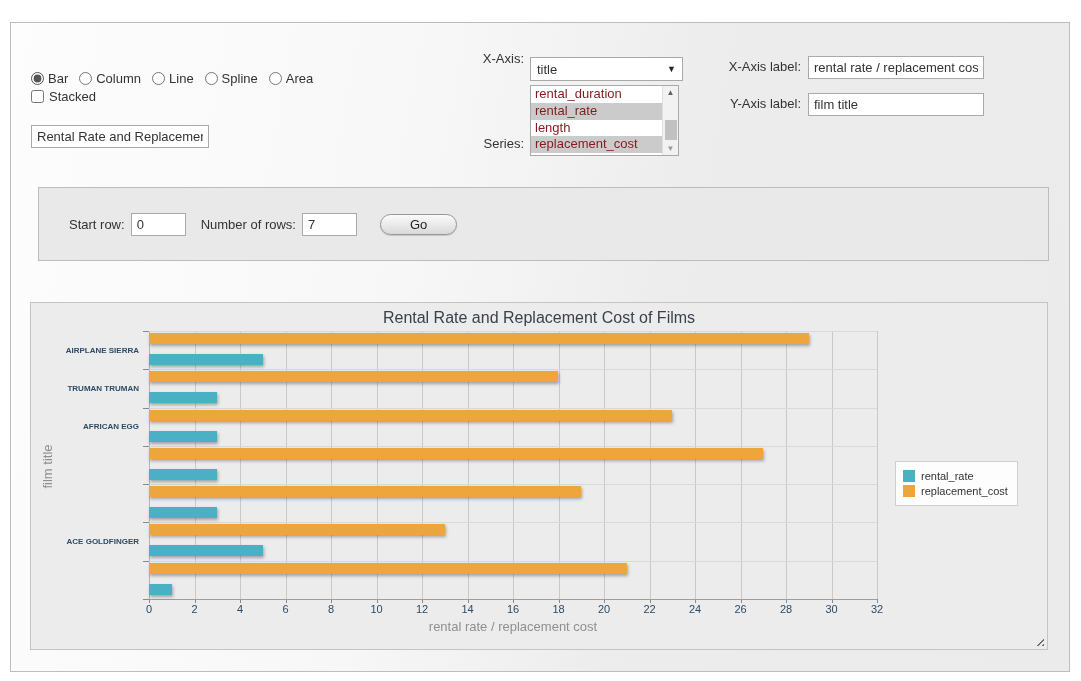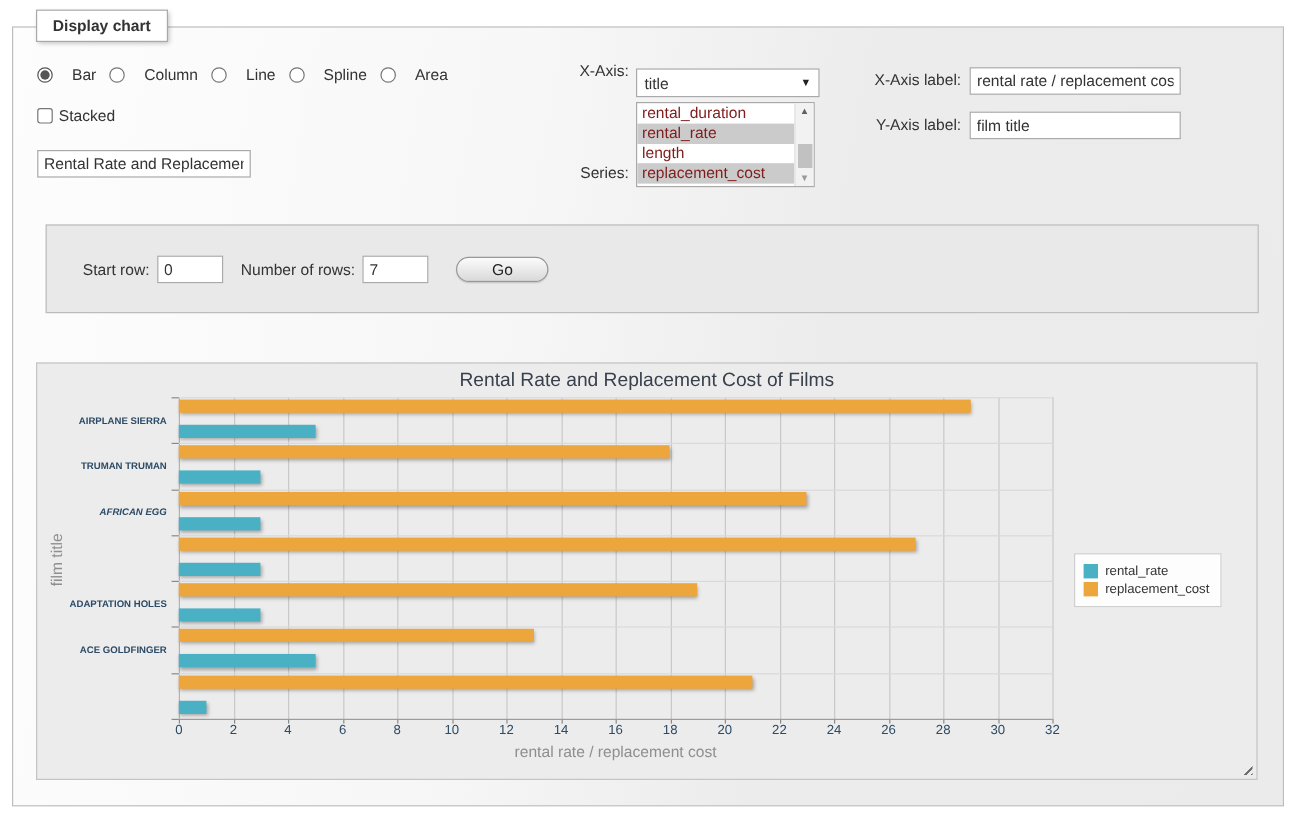--- a/index.html
+++ b/index.html
@@ -10,21 +10,21 @@
   
   .fieldset { position:absolute; left:10px; top:22px; width:1060px; height:650px;
     border:1px solid #bdbdbd;
     background:linear-gradient(100deg,#fdfdfd 0%,#f7f7f7 38%,#ececec 62%,#ebebeb 100%); }
   .legend-box { position:absolute; left:19px; top:-15px; background:#fff;
     border:1px solid #a9a9a9; padding:5px 13px; font-weight:bold; color:#333;
     box-shadow:2px 2px 4px rgba(0,0,0,.25); }
 
   
   .type-row { position:absolute; left:20px; top:32px; display:flex; align-items:center; gap:4px; }
-  .type-row label { display:flex; align-items:center; gap:16px; margin-right:7px; }
+  .type-row label { display:flex; align-items:center; gap:4px; margin-right:7px;margin-top:16px; }
   .stacked-row { position:absolute; left:20px; top:66px; display:flex; align-items:center; gap:5px; }
   input[type=radio], input[type=checkbox] { width:13px; height:13px; accent-color:#555; }
   .text-input { border:1px solid #a9a9a9; background:#fff; height:23px; padding:2px 5px;
     font-family:"Liberation Sans", sans-serif; font-size:13px; color:#333; }
   #title-input { position:absolute; left:20px; top:102px; width:178px; }
 
   .frm-label { position:absolute; text-align:right; color:#333; }
   #xaxis-label   { left:428px; top:28px;  width:85px; }
   #series-label  { left:428px; top:113px; width:85px; }
   #xlabel-label  { left:690px; top:36px;  width:100px; }
@@ -89,21 +89,20 @@
   .legend-text { font-size:11px; color:#333; white-space:nowrap; }
   .resize-handle { position:absolute; right:3px; bottom:3px; width:11px; height:11px;
     clip-path:polygon(100% 0,100% 100%,0 100%);
     background:repeating-linear-gradient(-45deg,#6e6e6e 0 1.5px,transparent 1.5px 4px);
     cursor:se-resize; }
 </style>
 </head>
 <body>
 
 <div class="fieldset">
-  <div class="legend-box">Display chart</div>
 
   <div class="type-row" id="chart-type-row">
       <label>
         <input type="radio" name="charttype" checked="" style="">
         <span>Bar</span>
       </label>
       <label>
         <input type="radio" name="charttype" style="">
         <span>Column</span>
       </label>
@@ -215,26 +214,25 @@
         <div class="hgrid" style="top: 229.714px;"></div>
         <div class="ytick" style="top: 229.714px;"></div>
         <div class="hgrid bottom" style="top: 268px;"></div>
         <div class="ytick" style="top: 268px;"></div>
         <div class="cat-label" style="top: 0px; height: 38.2857px;">AIRPLANE SIERRA</div>
         <div class="bar" style="left: 0px; top: 2px; width: 659.522px; background: rgb(237, 166, 60);"></div>
         <div class="bar" style="left: 0px; top: 23px; width: 113.522px; background: rgb(74, 177, 197);"></div>
         <div class="cat-label" style="top: 38.2857px; height: 38.2857px;">TRUMAN TRUMAN</div>
         <div class="bar" style="left: 0px; top: 40.2857px; width: 409.272px; background: rgb(237, 166, 60);"></div>
         <div class="bar" style="left: 0px; top: 61.2857px; width: 68.0225px; background: rgb(74, 177, 197);"></div>
-        <div class="cat-label" style="top: 76.5714px; height: 38.2857px; font-style: italic;">AFRICAN EGG</div>
+        <div class="cat-label" style="top: 76.5714px; height: 38.2857px;">AFRICAN EGG</div>
         <div class="bar" style="left: 0px; top: 78.5714px; width: 523.022px; background: rgb(237, 166, 60);"></div>
         <div class="bar" style="left: 0px; top: 99.5714px; width: 68.0225px; background: rgb(74, 177, 197);"></div>
         <div class="bar" style="left: 0px; top: 116.857px; width: 614.022px; background: rgb(237, 166, 60);"></div>
         <div class="bar" style="left: 0px; top: 137.857px; width: 68.0225px; background: rgb(74, 177, 197);"></div>
-        <div class="cat-label" style="top: 153.143px; height: 38.2857px;">ADAPTATION HOLES</div>
         <div class="bar" style="left: 0px; top: 155.143px; width: 432.022px; background: rgb(237, 166, 60);"></div>
         <div class="bar" style="left: 0px; top: 176.143px; width: 68.0225px; background: rgb(74, 177, 197);"></div>
         <div class="cat-label" style="top: 191.429px; height: 38.2857px;">ACE GOLDFINGER</div>
         <div class="bar" style="left: 0px; top: 193.429px; width: 295.522px; background: rgb(237, 166, 60);"></div>
         <div class="bar" style="left: 0px; top: 214.429px; width: 113.522px; background: rgb(74, 177, 197);"></div>
         <div class="bar" style="left: 0px; top: 231.714px; width: 477.522px; background: rgb(237, 166, 60);"></div>
         <div class="bar" style="left: 0px; top: 252.714px; width: 22.5225px; background: rgb(74, 177, 197);"></div>
       </div>
     <div id="xtick-labels"></div>
     <div class="x-axis-title">rental rate / replacement cost</div>

